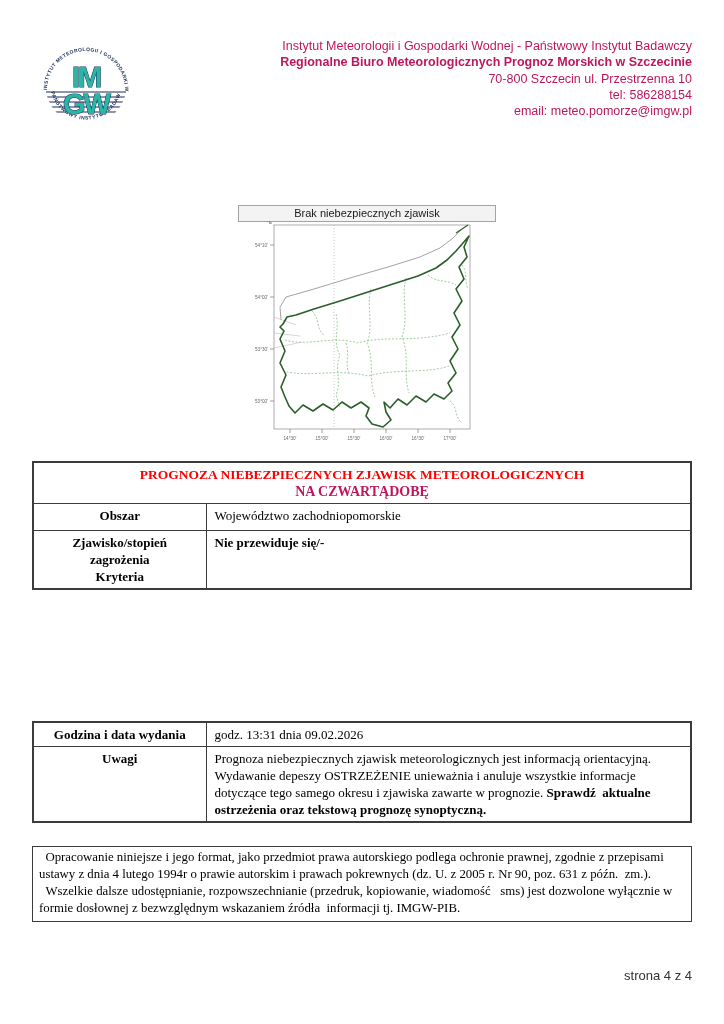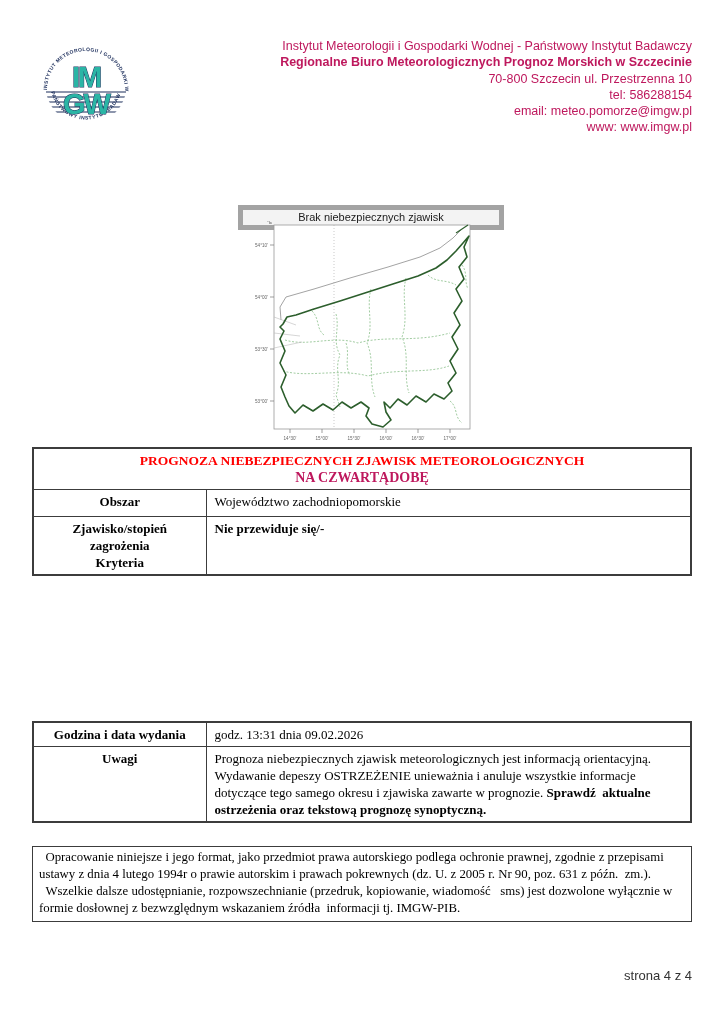--- a/index.html
+++ b/index.html
@@ -11,37 +11,37 @@
   .logo-wrap { position:absolute; left:36px; top:34px; width:100px; height:100px; }
   .org-block {
     position:absolute; top:38px; right:32px; width:560px;
     text-align:right; color:#be185d;
     font-family:"Liberation Sans", sans-serif; font-size:12.5px; line-height:16.3px;
   }
   .org-block .bold { font-weight:bold; }
   
   .map-caption {
     position:absolute; left:238px; top:205px; width:256px; height:15px;
-    background:#f3f3f3; border:5px solid #a3a3a3;
+    background:#f3f3f3; border:1px solid #a3a3a3;
     font-family:"Liberation Sans", sans-serif; font-size:11px; line-height:15px;
     text-align:center; color:#1a1a1a;
   }
   .map-svg { position:absolute; left:250px; top:221px; }
   
   .doc-table {
     position:absolute; left:32px; width:660px;
     border-collapse:collapse; table-layout:fixed;
     font-family:"Liberation Serif", serif; font-size:13px; color:#000;
   }
   .doc-table td {
     border:1px solid #3c3c3c; vertical-align:top;
     padding:3px 8px 3px 8px; line-height:17px;
   }
   .doc-table { border:2px solid #3c3c3c; }
-  .t1 { top:447px; }
+  .t1 { top:461px; }
   .t2 { top:721px;padding-left:32px; }
   .label-col { width:165px; font-weight:bold;text-align:center; }
   .pre { white-space:pre-wrap; }
   .title-cell { text-align:center; padding:4px 6px; }
   .title-red { color:#ff0000; font-weight:bold; font-size:13.5px; line-height:17px; }
   .title-black { color:#be185d; font-weight:bold; font-size:14px; line-height:17px; }
   .bold-val { font-weight:bold; }
   
   .copyright {
     position:absolute; left:32px; top:846px; width:646px;
@@ -87,21 +87,20 @@
       <text x="50" y="80" text-anchor="middle" font-family="Liberation Sans, sans-serif" font-size="29" font-weight="bold" fill="#2ab5a5" stroke="#1b2d5b" stroke-width="1" paint-order="stroke" letter-spacing="-2">GW</text>
     </svg>
   </div>
 
   <div class="org-block">
     <div>Instytut Meteorologii i Gospodarki Wodnej - Państwowy Instytut Badawczy</div>
     <div class="bold">Regionalne Biuro Meteorologicznych Prognoz Morskich w Szczecinie</div>
     <div>70-800 Szczecin ul. Przestrzenna 10</div>
     <div>tel: 586288154</div>
     <div>email: meteo.pomorze@imgw.pl</div>
-    <div>www: www.imgw.pl</div>
   </div>
 
   <div class="map-caption">Brak niebezpiecznych zjawisk</div>
 
   <svg class="map-svg" width="236" height="226" viewBox="0 0 236 226">
 
     <rect x="24" y="4" width="196" height="204" fill="#ffffff" stroke="#9a9a9a" stroke-width="0.8"></rect>
 
     <line x1="84" y1="4" x2="84" y2="208" stroke="#aaaaaa" stroke-width="0.8" stroke-dasharray="0.8 2.2"></line>
 

